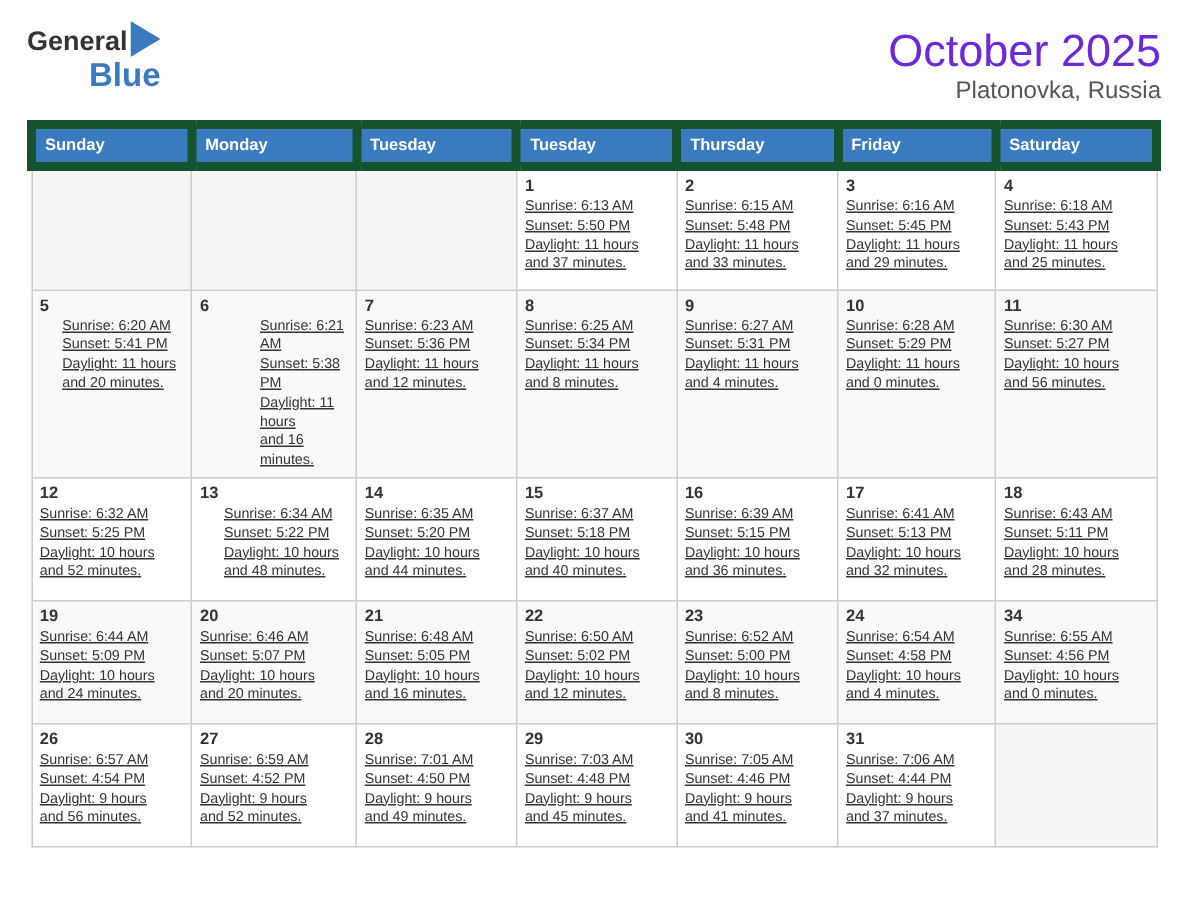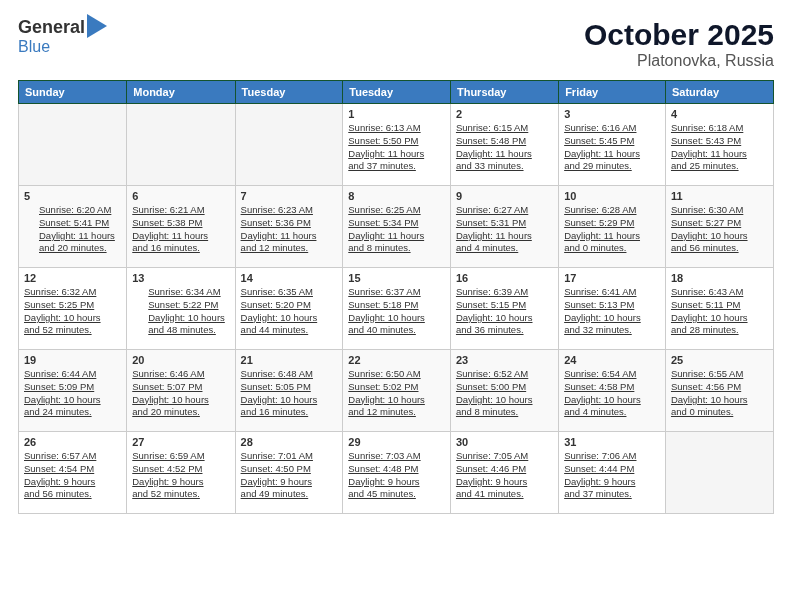--- a/index.html
+++ b/index.html
@@ -29,55 +29,56 @@
       display: flex;
       flex-direction: column;
       line-height: 1.1;
     }
     .logo-general {
       font-size: 18px;
       font-weight: bold;
       color: #333;
     }
     .logo-blue {
-      font-size: 16px;
-      font-weight: normal;
+      font-size: 22px;
+      font-weight: bold;
       color: #3a7abf;
+      text-align: right;
     }
     .logo-icon {
       width: 20px;
       height: 24px;
       margin-left: 2px;
       margin-top: -4px;
     }
     .title-section {
       text-align: right;
     }
     .month-title {
       font-size: 30px;
-      font-weight: bold;
-      color: #0f172a;
+      font-weight: normal;
+      color: #6d28d9;
     }
     .location {
       font-size: 16px;
       color: #555;
     }
     .calendar {
       width: 100%;
       border-collapse: collapse;
       font-size: 10.5px;
     }
     .calendar th {
       background-color: #3a7abf;
       color: #fff;
       text-align: left;
       padding: 5px 6px;
       font-size: 11px;
       font-weight: bold;
-      border: 1px solid #14532d;
+      border: 6px solid #14532d;
     }
     .calendar td {
       border: 1px solid #ccc;
       vertical-align: top;
       padding: 4px 5px;
       width: 113px;
       height: 82px;
       background: #fff;
     }
     .calendar td.empty {
@@ -168,21 +169,21 @@
         <tr class="row-even">
           <td>
             <div class="day-num">5</div>
             <div class="day-info" style="white-space: pre-line; margin-left: 15px;">Sunrise: 6:20 AM
 Sunset: 5:41 PM
 Daylight: 11 hours
 and 20 minutes.</div>
           </td>
           <td>
             <div class="day-num">6</div>
-            <div class="day-info" style="white-space: pre-line;">Sunrise: 6:21 AM
+            <div class="day-info" style="white-space: pre-line; margin-left: 40px;">Sunrise: 6:21 AM
 Sunset: 5:38 PM
 Daylight: 11 hours
 and 16 minutes.</div>
           </td>
           <td>
             <div class="day-num">7</div>
             <div class="day-info" style="white-space: pre-line;">Sunrise: 6:23 AM
 Sunset: 5:36 PM
 Daylight: 11 hours
 and 12 minutes.</div>
@@ -304,21 +305,21 @@
 and 8 minutes.</div>
           </td>
           <td>
             <div class="day-num">24</div>
             <div class="day-info" style="white-space: pre-line;">Sunrise: 6:54 AM
 Sunset: 4:58 PM
 Daylight: 10 hours
 and 4 minutes.</div>
           </td>
           <td>
-            <div class="day-num">25</div>
+            <div class="day-num">34</div>
             <div class="day-info" style="white-space: pre-line;">Sunrise: 6:55 AM
 Sunset: 4:56 PM
 Daylight: 10 hours
 and 0 minutes.</div>
           </td>
         </tr>
         <tr>
           <td>
             <div class="day-num">26</div>
             <div class="day-info" style="white-space: pre-line;">Sunrise: 6:57 AM

